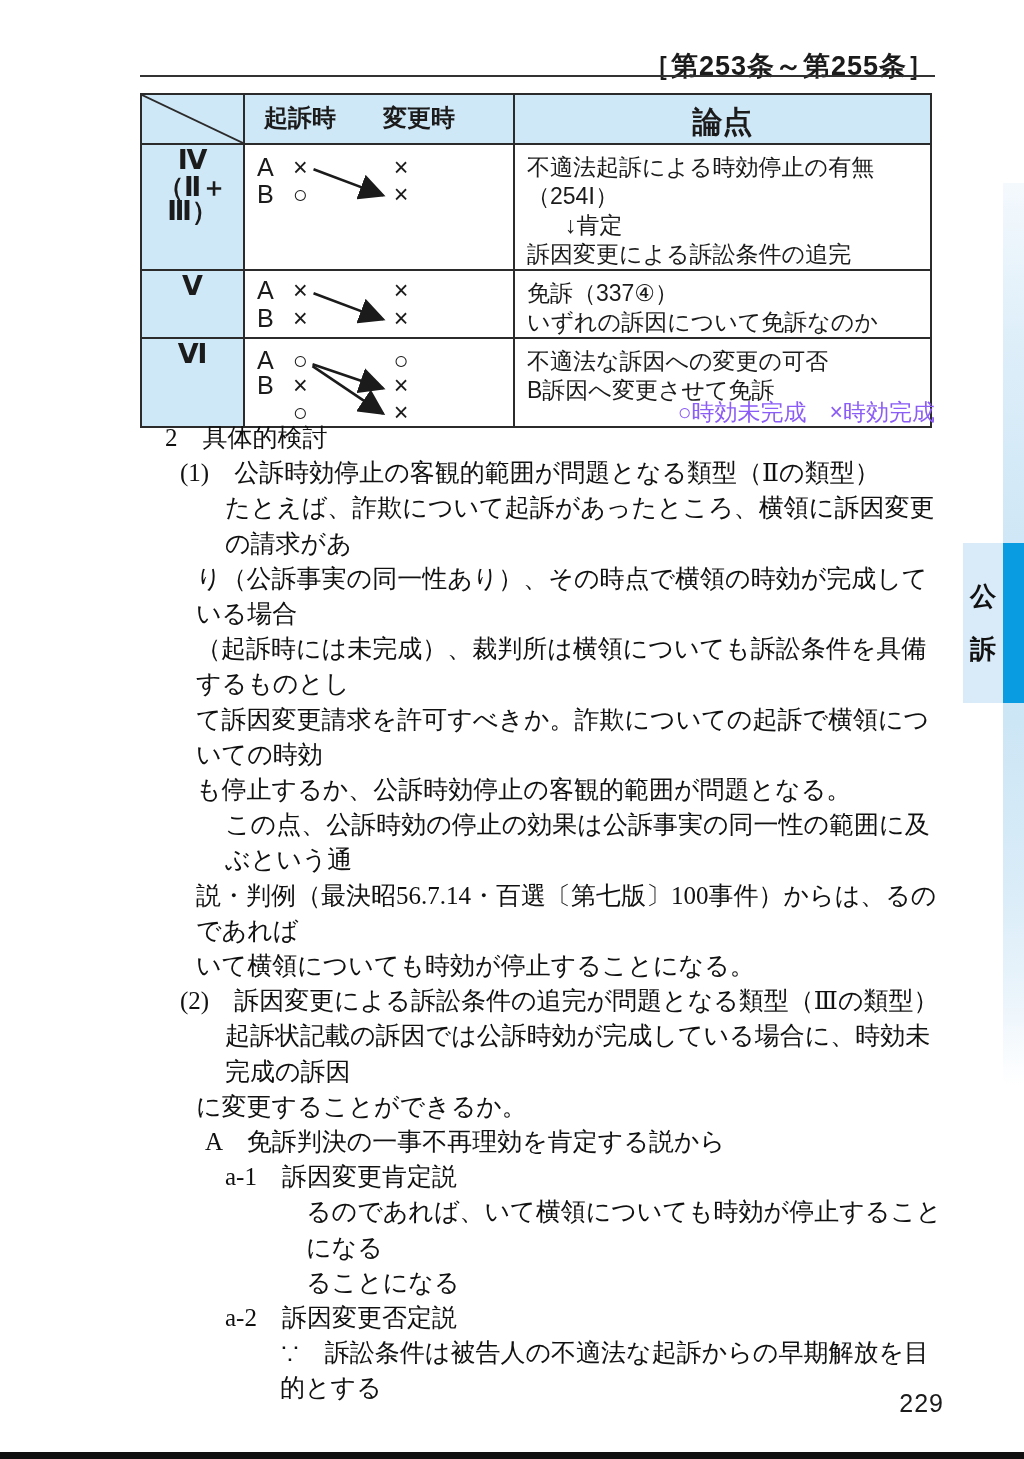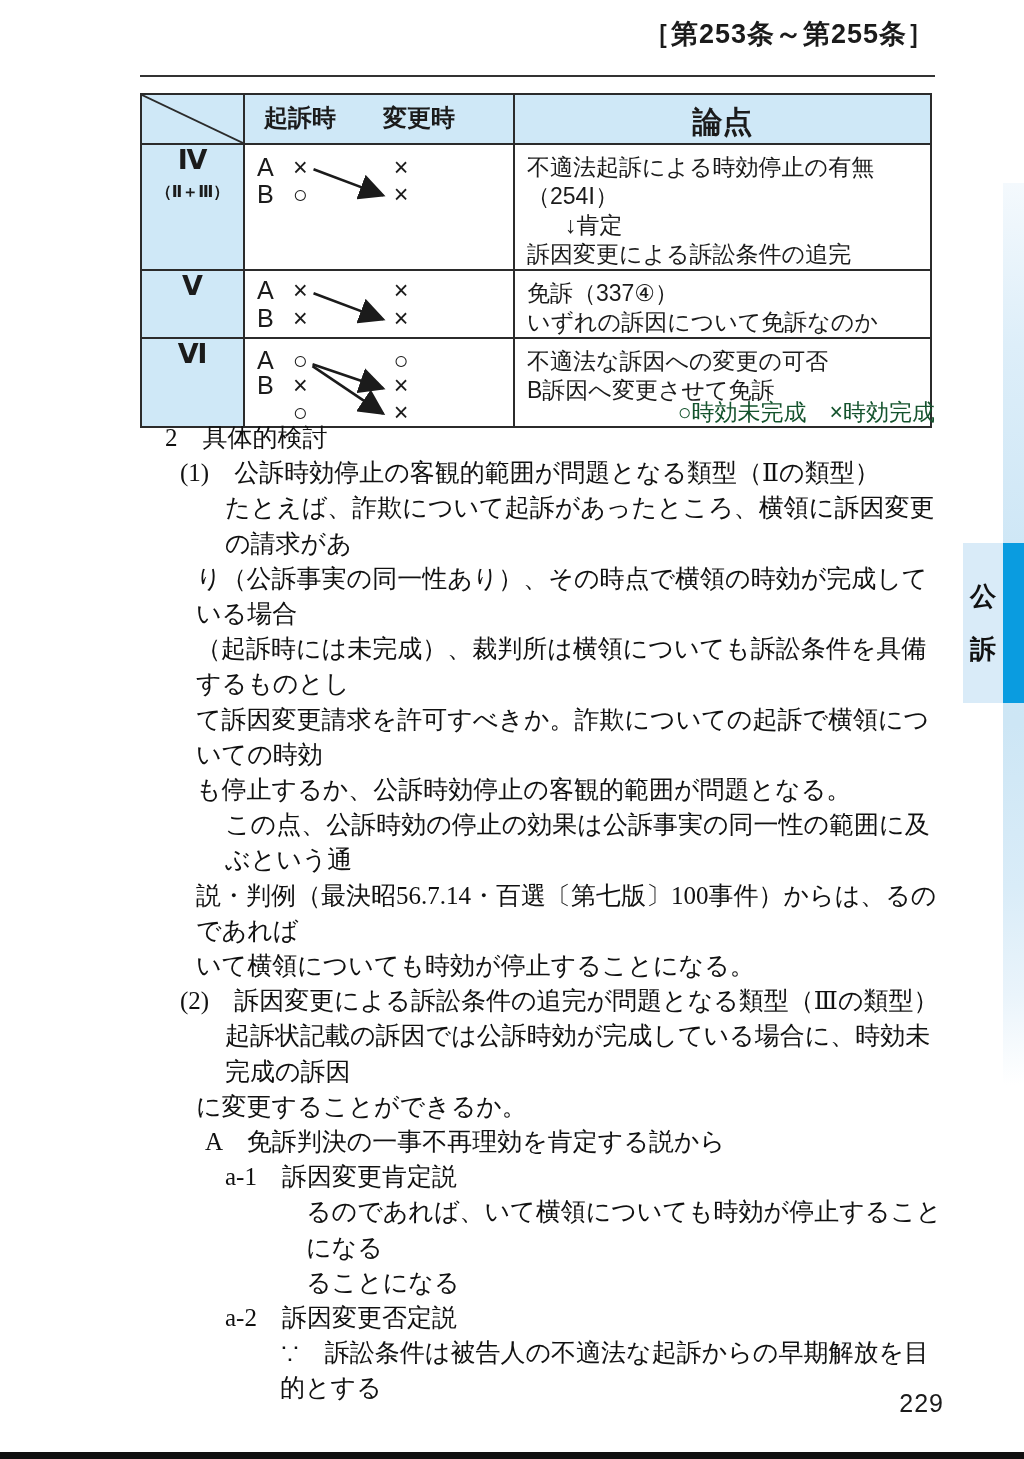--- a/index.html
+++ b/index.html
@@ -2,49 +2,49 @@
 <html lang="ja"><head>
 <meta charset="utf-8">
 <style>
   html,body{margin:0;padding:0;background:#fff;}
   #page{position:relative;width:1024px;height:1459px;background:#ffffff;overflow:hidden;
         font-family:"Liberation Sans","DejaVu Sans",sans-serif;color:#1b1b1b;}
   .gothic{font-family:"Liberation Sans","DejaVu Sans",sans-serif;}
   .mincho{font-family:"Liberation Serif","DejaVu Serif",serif;}
 
   
-  #header-range{position:absolute;top:16px;right:89px;font-weight:bold;font-size:27px;letter-spacing:1px;}
+  #header-range{position:absolute;top:48px;right:89px;font-weight:bold;font-size:27px;letter-spacing:1px;}
   #header-rule{position:absolute;left:140px;top:75px;width:795px;height:2px;background:#333;}
 
   
   #case-table{position:absolute;left:140px;top:93px;width:792px;border:2px solid #2b2b2b;
               border-collapse:collapse;table-layout:fixed;}
   #case-table td{border:2px solid #2b2b2b;padding:0;vertical-align:top;box-sizing:border-box;}
   .col-label{width:103px;}
   .col-marks{width:270px;}
   .cell-blue{background:#cfe8f7;}
   .corner-cell{position:relative;height:42px;}
   .corner-cell svg{position:absolute;left:0;top:0;width:100%;height:100%;}
   .th-marks{position:relative;height:42px;font-weight:bold;font-size:24px;}
   .th-start{position:absolute;left:0;top:7px;width:110px;text-align:center;}
   .th-change{position:absolute;left:100px;top:7px;width:110px;text-align:right;}
   .th-topic{text-align:center;font-weight:bold;font-size:30px;padding-top:7px !important;}
   .label-cell{text-align:center;font-weight:bold;}
   .label-flex{display:flex;flex-direction:column;justify-content:center;align-items:center;height:100%;}
   .label-main{font-size:27px;line-height:30px;}
-  .label-sub{font-size:16px;line-height:34px;}
+  .label-sub{font-size:26px;line-height:24px;}
   .marks-cell svg{display:block;width:100%;height:100%;}
   .marks-cell{height:100%;}
   .topic-cell{font-size:23px;line-height:29px;padding:8px 8px 0 12px !important;}
   .topic-indent{padding-left:38px;}
   .r4{height:91px;} .r5{height:68px;} .r6{height:89px;}
   svg text{font-family:"Liberation Sans","DejaVu Sans",sans-serif;fill:#1b1b1b;}
 
   
-  #legend{position:absolute;left:140px;top:397px;width:795px;text-align:right;font-size:23px;color:#14532d;}
+  #legend{position:absolute;left:140px;top:397px;width:795px;text-align:right;font-size:23px;color:#8b5cf6;}
 
   
   #body-text{position:absolute;left:140px;top:420px;width:808px;font-size:25px;line-height:35.2px;color:#111;}
   .i-l0{padding-left:25px;}
   .i-l1{padding-left:40px;}
   .i-pf{padding-left:85px;}
   .i-pb{padding-left:56px;}
   .i-A{padding-left:65px;}
   .i-a{padding-left:85px;}
   .i-bec{padding-left:140px;}

